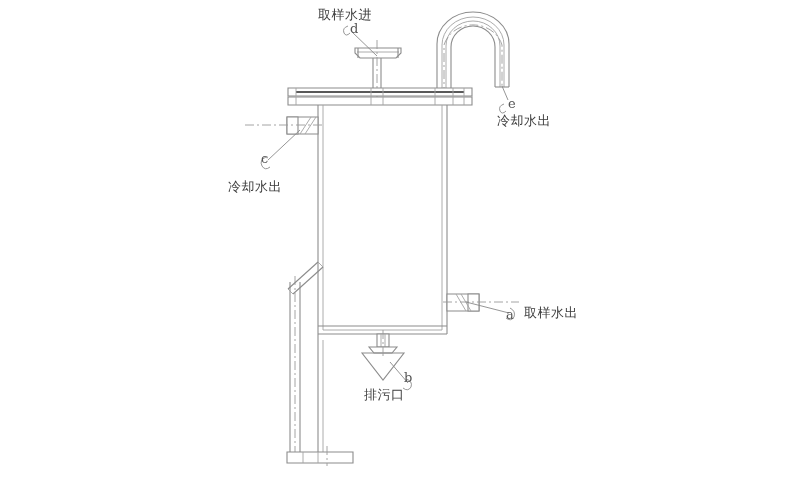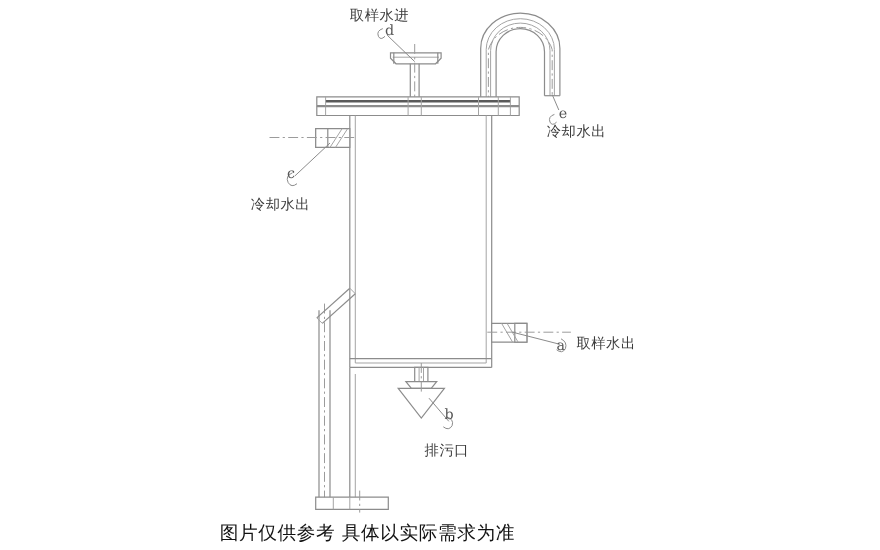--- a/index.html
+++ b/index.html
@@ -235,27 +235,26 @@
   </svg>
 
   <div class="label" style="left:318px; top:8px;">取样水进</div>
 
   <div class="label" style="left:497px; top:114px;">冷却水出</div>
 
   <div class="label" style="left:228px; top:180px;">冷却水出</div>
 
   <div class="label" style="left:524px; top:306px;">取样水出</div>
 
-  <div class="label" style="left:386px; top:388px;margin-top:16px;">排污口</div>
+  <div class="label" style="left:364px; top:388px;">排污口</div>
 
   <div class="marker" style="left:350px; top:22px;">d</div>
 
   <div class="marker" style="left:508px; top:97px;">e</div>
 
   <div class="marker" style="left:261px; top:152px;">c</div>
 
   <div class="marker" style="left:506px; top:308px;">a</div>
 
   <div class="marker" style="left:404px; top:371px;">b</div>
 
-  <div id="caption">图片仅供参考 具体以实际需求为准</div>
 
 </div>
 
 </body></html>

